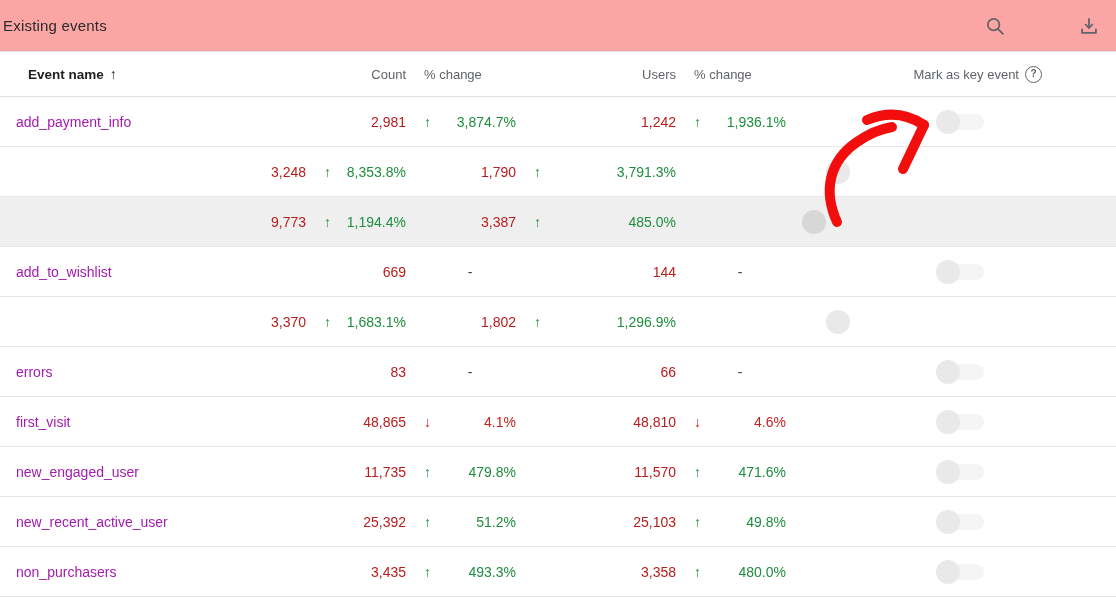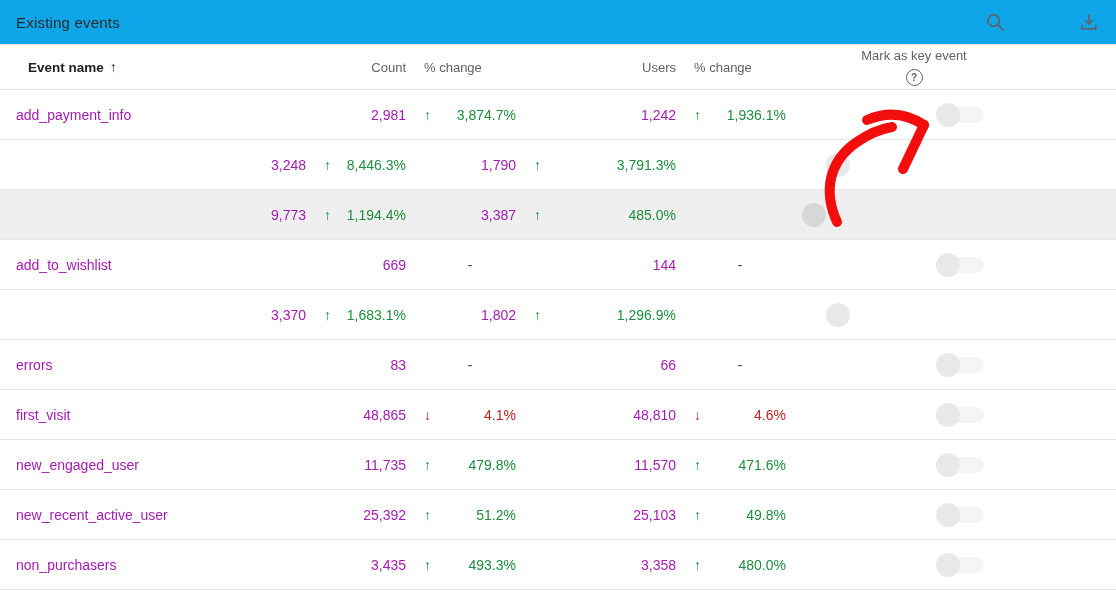--- a/index.html
+++ b/index.html
@@ -6,26 +6,26 @@
   .panel{
     position:relative;
     width:1116px;height:598px;
     background:#fff;
     font-family:"Liberation Sans", sans-serif;
     color:#202124;
     overflow:hidden;
   }
   
   .titlebar{
-    height:45px;
-    background:#0ea5e9;
+    height:52px;
+    background:#fca5a5;
     border-bottom:1px solid #e2e2e2;
     display:flex;align-items:center;justify-content:space-between;
     box-sizing:border-box;
-    padding:0 10px 0 16px;
+    padding:0 10px 0 3px;
   }
   .titlebar .title{font-size:15px;font-weight:500;color:#2b2b2b;letter-spacing:.2px;}
   .titlebar .actions{display:flex;align-items:center;gap:72px;padding-right:6px;}
   .icon-btn{background:none;border:none;padding:0;cursor:pointer;display:flex;align-items:center;}
   .icon-btn svg{display:block;}
   
   .grid-row{
     display:grid;
     grid-template-columns:1fr 100px 110px 160px 110px 330px;
     align-items:center;
@@ -34,36 +34,36 @@
   .header-row{
     height:45px;
     border-bottom:1px solid #e0e0e0;
     font-size:13px;color:#5f6368;
     background:#fff;
   }
   .header-row .h-event{padding-left:28px;font-weight:700;color:#202124;font-size:13.5px;display:flex;align-items:flex-end;gap:6px;}
   .sort-arrow{font-weight:700;font-size:14px;color:#202124;}
   .h-right{text-align:right;}
   .h-pct{padding-left:18px;}
-  .h-key{text-align:right;padding-right:74px;display:flex;align-items:center;justify-content:flex-end;gap:6px;flex-direction:column;}
+  .h-key{text-align:right;padding-right:74px;display:flex;align-items:center;justify-content:flex-end;gap:6px;}
   .q-icon{
     width:15px;height:15px;border:1.5px solid #5f6368;border-radius:50%;
     display:inline-flex;align-items:center;justify-content:center;
     font-size:10px;font-weight:700;color:#5f6368;line-height:1;
   }
   
   .row{
     height:50px;
     border-bottom:1px solid #e7e7e7;
     font-size:14px;
     background:#fff;
   }
   .row-highlight{background:#efefef;}
   .cell-name{padding-left:16px;color:#a21caf;}
-  .cell-num{text-align:right;color:#a21caf;}
+  .cell-num{text-align:right;color:#b91c1c;}
   .cell-pct{display:flex;align-items:center;padding-left:18px;box-sizing:border-box;}
   .cell-pct .arrow{font-weight:700;margin-right:1px;font-size:14px;}
   .cell-pct .val{flex:1;text-align:right;}
   .cell-pct.up{color:#1e8e3e;}
   .cell-pct.down{color:#c5221f;}
   .cell-pct.dash{display:block;text-align:center;color:#3c4043;}
   
   .cell-key{display:flex;align-items:center;}
   .toggle{position:relative;width:48px;height:24px;margin-left:150px;cursor:pointer;}
   .toggle .track{position:absolute;left:3px;right:0;top:4px;height:16px;border-radius:8px;background:#f5f5f5;}
@@ -135,21 +135,21 @@
           <div class="track"></div>
           <div class="knob"></div>
         </div>
       </div>
     </div>
 
     <div class="grid-row row">
       <div class="cell-num c-count">3,248</div>
       <div class="cell-pct c1 up">
           <span class="arrow">↑</span>
-          <span class="val">8,446.3%</span>
+          <span class="val">8,353.8%</span>
         </div>
       <div class="cell-num c-users">1,790</div>
       <div class="cell-pct c2 up">
           <span class="arrow">↑</span>
           <span class="val">3,791.3%</span>
         </div>
       <div class="cell-key">
         <div class="toggle">
           <div class="track"></div>
           <div class="knob"></div>

